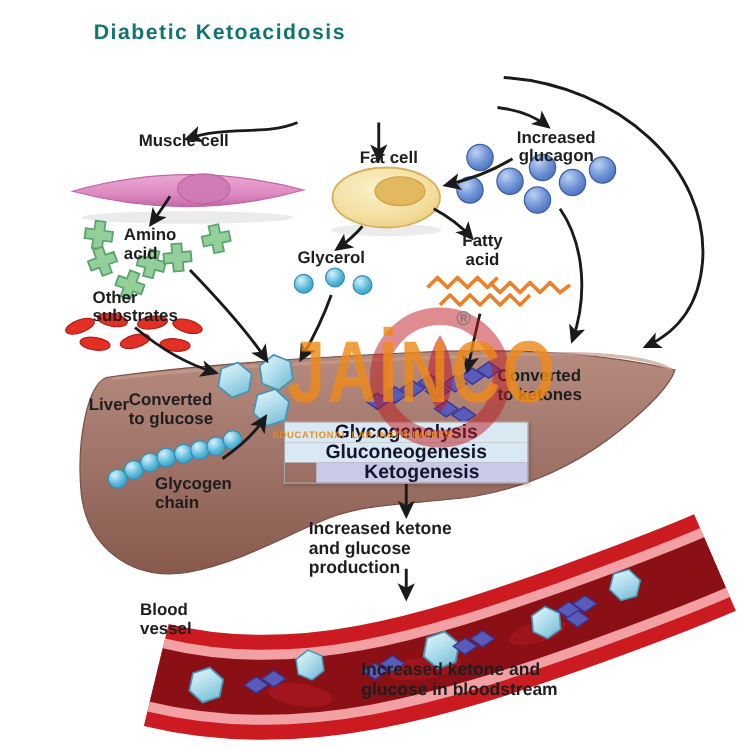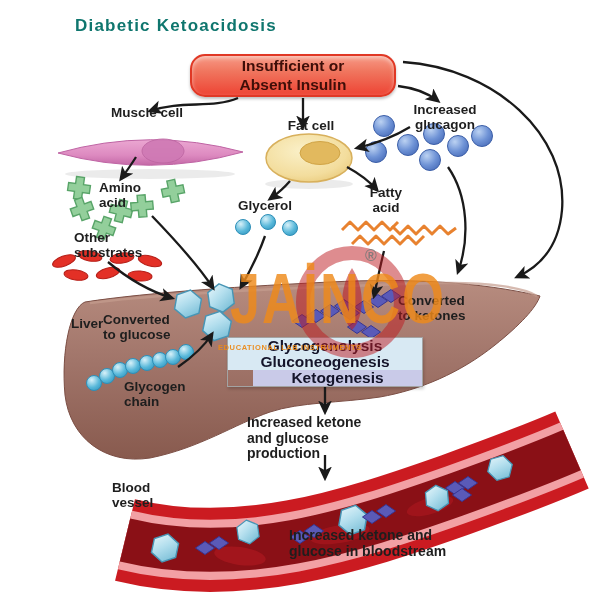--- a/index.html
+++ b/index.html
@@ -218,24 +218,20 @@
       <path class="arrow" marker-end="url(#ah)" d="M 265,236 C 258,256 249,273 241,287"></path>
       <path class="arrow" marker-end="url(#ah)" d="M 384,251 C 380,267 377,282 374,296"></path>
       <path class="arrow" marker-end="url(#ah)" d="M 178,367 C 194,356 205,345 212,334"></path>
       <path class="arrow" marker-end="url(#ah)" d="M 325,387 L 325,412"></path>
       <path class="arrow" marker-end="url(#ah)" d="M 325,455 L 325,478"></path>
     </g>
   </svg>
 
   <div class="title">Diabetic Ketoacidosis</div>
 
-  <div class="insulin-box">
-    <div class="txt">Insufficient or
-Absent Insulin</div>
-  </div>
 
   <div class="lbl center" style="left:94px;top:105px;width:106px;">Muscle cell</div>
   <div class="lbl center" style="left:278px;top:118px;width:66px;">Fat cell</div>
   <div class="lbl center" style="left:400px;top:102px;width:90px;text-align:center;">Increased
 glucagon</div>
   <div class="lbl" style="left:99px;top:180px;">Amino
 acid</div>
   <div class="lbl center" style="left:228px;top:198px;width:74px;">Glycerol</div>
   <div class="lbl center" style="left:360px;top:185px;width:52px;">Fatty
 acid</div>

